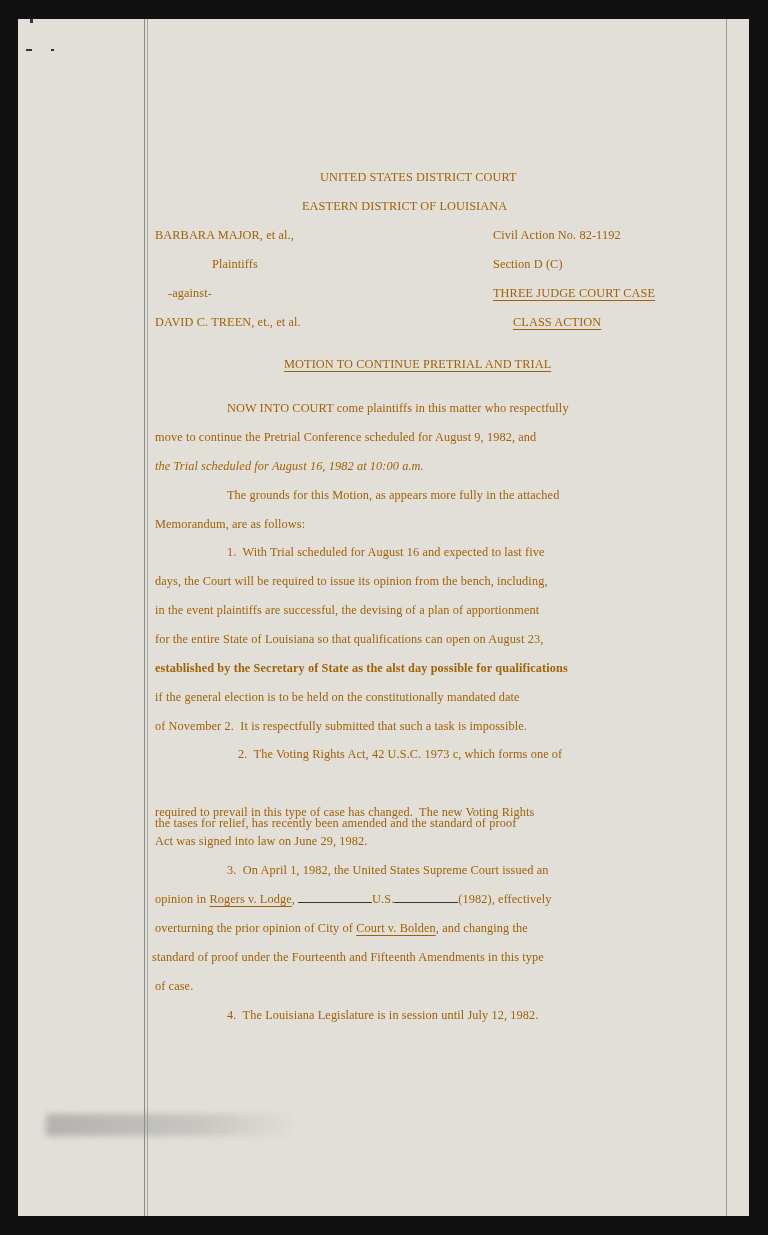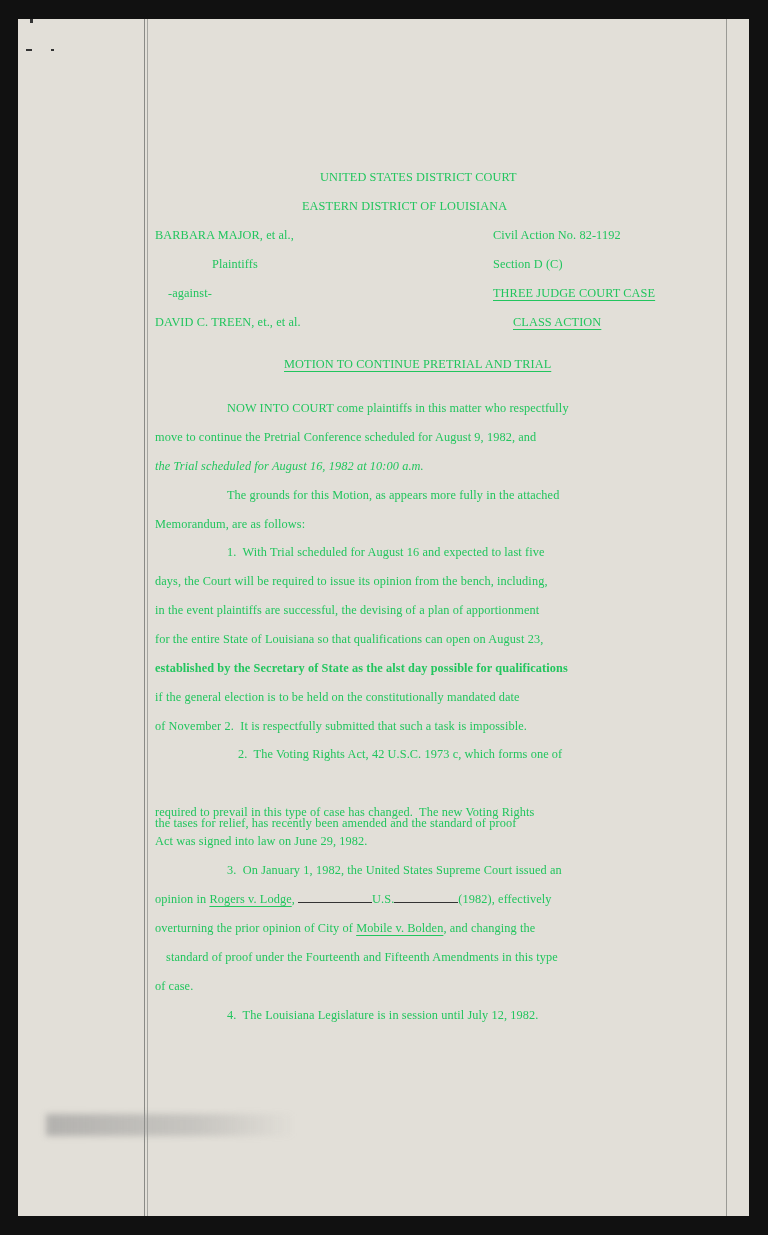--- a/index.html
+++ b/index.html
@@ -11,21 +11,21 @@
       position: absolute; left: 18px; top: 19px; width: 731px; height: 1197px;
       background: #e2dfd8;
     }
     .margin-line { position: absolute; top: 0; bottom: 0; width: 1px; background: #8a8a86; }
     .ml1 { left: 126px; }
     .ml2 { left: 129px; background: #a5a5a0; }
     .mr  { left: 708px; background: #9a9a95; }
     .mark { position: absolute; background: #333; }
     .smudge { position: absolute; left: 28px; top: 1095px; width: 250px; height: 22px;
       background: linear-gradient(90deg, rgba(140,140,140,0.55), rgba(150,150,150,0.35) 60%, rgba(200,200,200,0)); filter: blur(3px); }
-    .txt { position: absolute; font-size: 12.3px; color: #22c55e; white-space: pre; letter-spacing: 0.1px; font-family: "Liberation Serif", "DejaVu Serif", serif; }
+    .txt { position: absolute; font-size: 12.3px; color: #a16207; white-space: pre; letter-spacing: 0.1px; font-family: "Liberation Serif", "DejaVu Serif", serif; }
     .u { text-decoration: underline; text-underline-offset: 3px; }
     .blank { display: inline-block; border-bottom: 1px solid #333; height: 10px; vertical-align: baseline; }
   </style>
 </head>
 <body>
 
 <div class="page">
   <div class="margin-line ml1"></div>
   <div class="margin-line ml2"></div>
   <div class="margin-line mr"></div>
@@ -58,21 +58,21 @@
 <div class="txt" style="left:155px;top:574px;">days, the Court will be required to issue its opinion from the bench, including,</div>
 <div class="txt" style="left:155px;top:603px;">in the event plaintiffs are successful, the devising of a plan of apportionment</div>
 <div class="txt" style="left:155px;top:632px;text-align:right;">for the entire State of Louisiana so that qualifications can open on August 23,</div>
 <div class="txt" style="left:155px;top:661px;font-weight:bold;">established by the Secretary of State as the alst day possible for qualifications</div>
 <div class="txt" style="left:155px;top:690px;text-align:center;">if the general election is to be held on the constitutionally mandated date</div>
 <div class="txt" style="left:155px;top:719px;">of November 2.  It is respectfully submitted that such a task is impossible.</div>
 <div class="txt" style="left:231px;top:747px;margin-left:7px;">2.  The Voting Rights Act, 42 U.S.C. 1973 c, which forms one of</div>
 <div class="txt" style="left:155px;top:776px;margin-top:40px;">the tases for relief, has recently been amended and the standard of proof</div>
 <div class="txt" style="left:155px;top:805px;">required to prevail in this type of case has changed.  The new Voting Rights</div>
 <div class="txt" style="left:155px;top:834px;">Act was signed into law on June 29, 1982.</div>
-<div class="txt" style="left:227px;top:863px;">3.  On January 1, 1982, the United States Supreme Court issued an</div>
+<div class="txt" style="left:227px;top:863px;">3.  On April 1, 1982, the United States Supreme Court issued an</div>
 
 <div class="txt" style="left:155px;top:892px;"><span>opinion in </span><span class="u">Rogers v. Lodge</span><span>, </span><span class="blank" style="width:74px;"></span><span>U.S.</span><span class="blank" style="width:64px;"></span><span>(1982), effectively</span></div>
 
-<div class="txt" style="left:155px;top:921px;"><span>overturning the prior opinion of City of </span><span class="u">Mobile v. Bolden</span><span>, and changing the</span></div>
+<div class="txt" style="left:155px;top:921px;"><span>overturning the prior opinion of City of </span><span class="u">Court v. Bolden</span><span>, and changing the</span></div>
 
-<div class="txt" style="left:166px;top:950px;text-align:right;">standard of proof under the Fourteenth and Fifteenth Amendments in this type</div>
+<div class="txt" style="left:152px;top:950px;text-align:right;">standard of proof under the Fourteenth and Fifteenth Amendments in this type</div>
 <div class="txt" style="left:155px;top:979px;">of case.</div>
 <div class="txt" style="left:227px;top:1008px;">4.  The Louisiana Legislature is in session until July 12, 1982.</div>
 
 </body></html>

